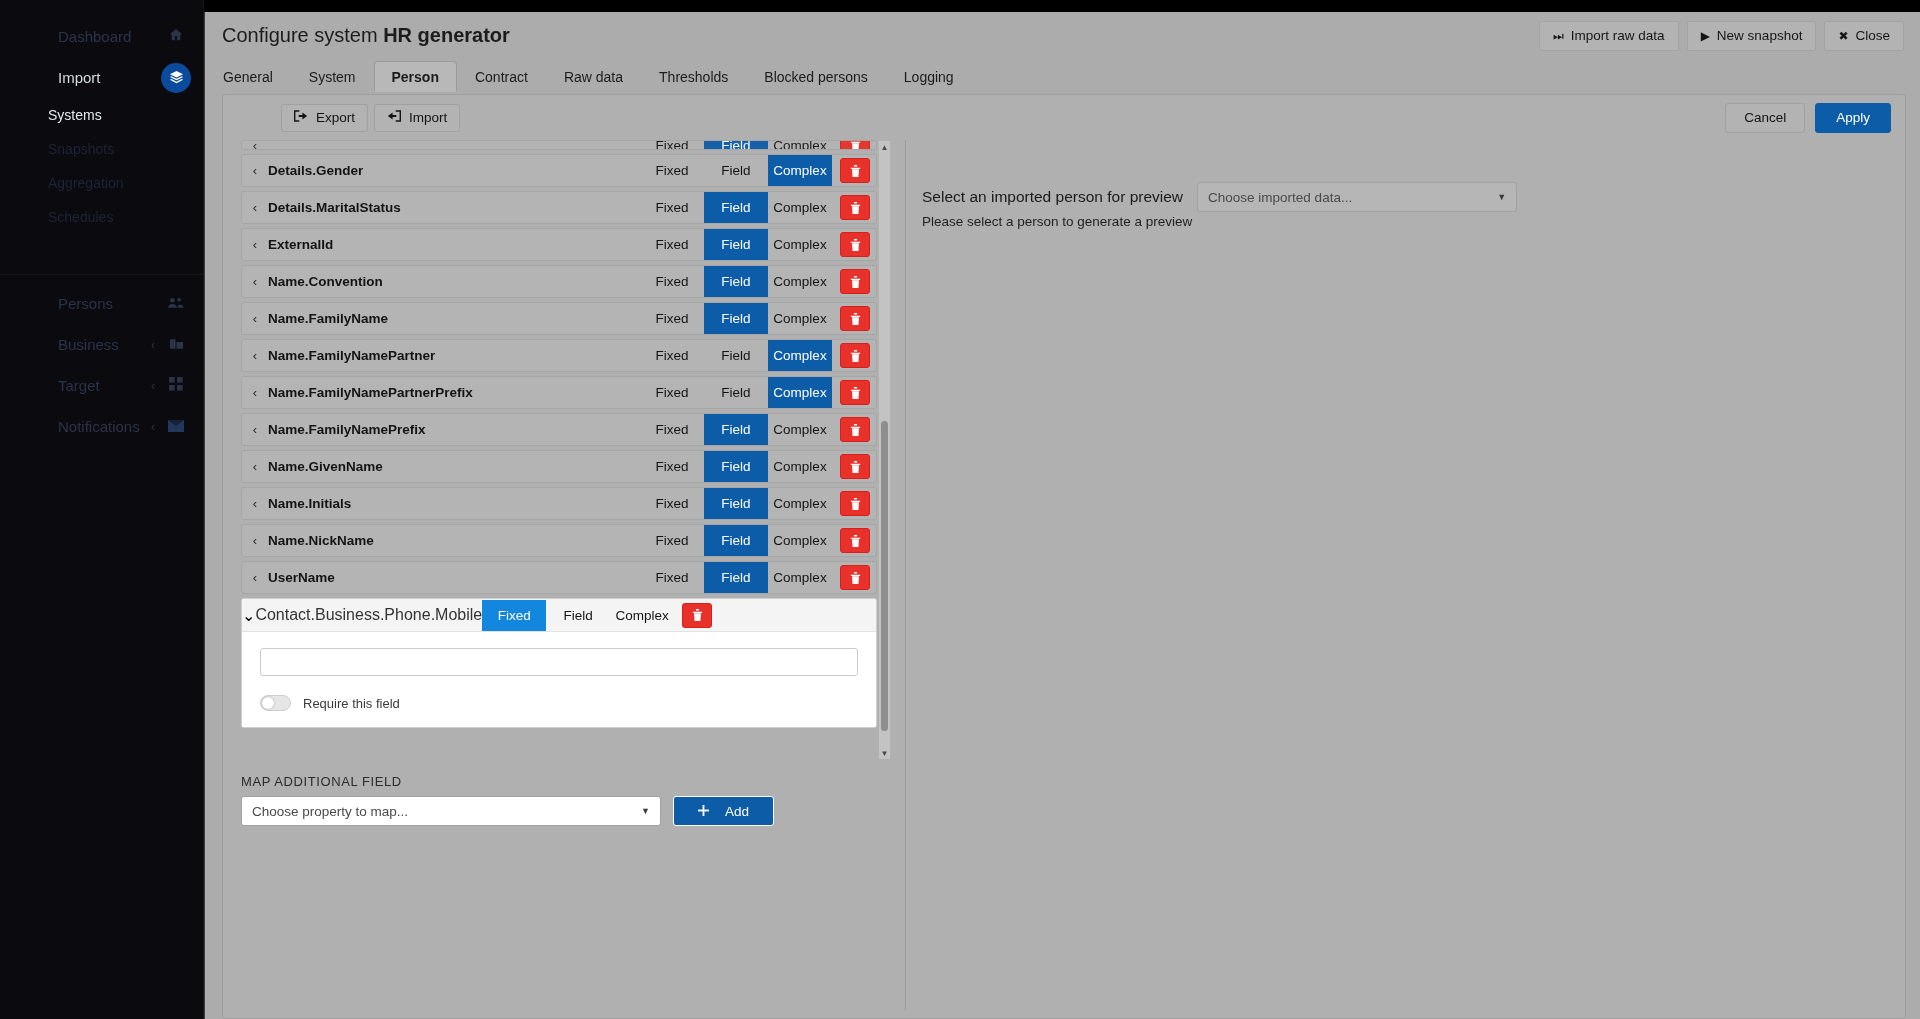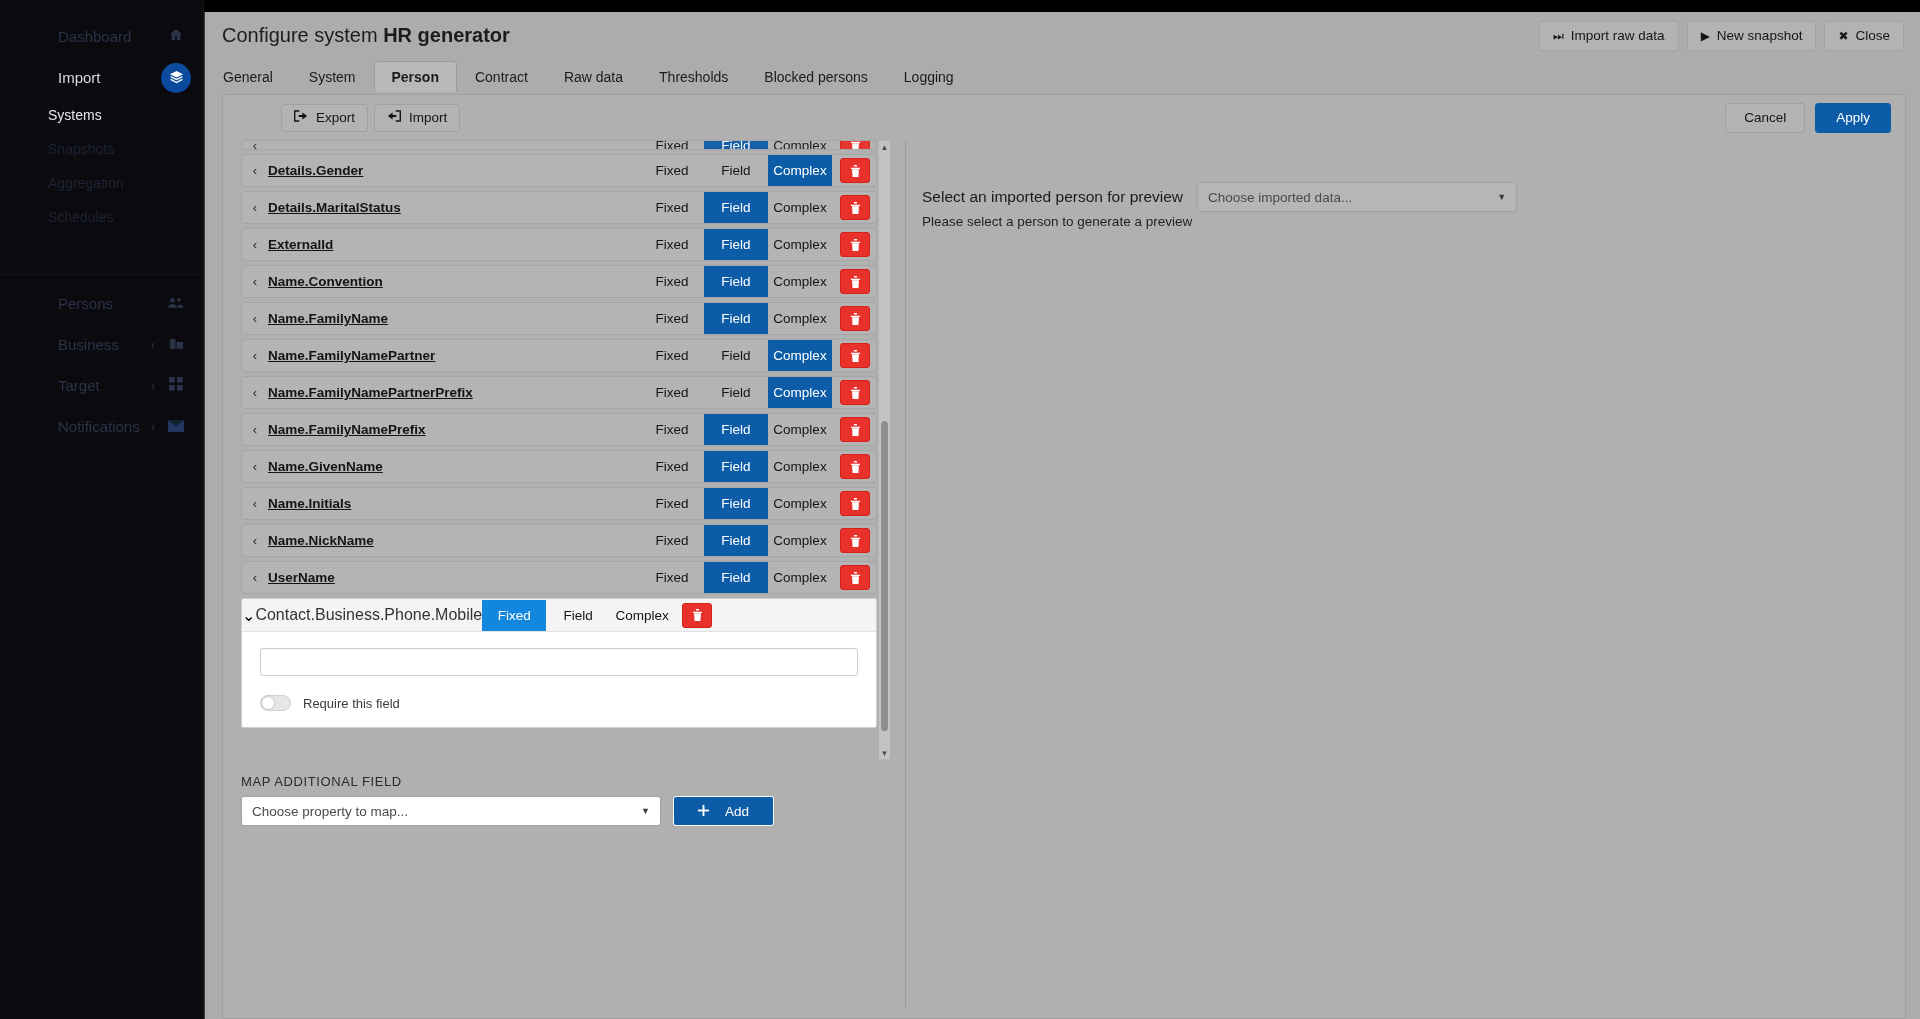--- a/index.html
+++ b/index.html
@@ -126,21 +126,21 @@
     height: 33px; margin-bottom: 4px;
     background: #b4b4b4; border: 1px solid #a6a6a6;
     border-radius: 3px;
   }
   .row .chev {
     width: 26px; text-align: center; font-size: 13px; color: #2a2a2a;
     cursor: pointer; flex: 0 0 auto;
   }
   .row .rname {
     flex: 1 1 auto; font-size: 13.5px; font-weight: 700; color: #141414;
-    white-space: nowrap; overflow: hidden; text-decoration: underline;
+    white-space: nowrap; overflow: hidden;
   }
   .seg { display: flex; flex: 0 0 auto; }
   .seg-btn {
     width: 64px; height: 31px;
     display: flex; align-items: center; justify-content: center;
     font-size: 13.5px; color: #141414; cursor: pointer;
     border: 1px solid transparent;
   }
   .seg-btn.on { background: #0d5ca8; color: #fff; border-color: #0d5ca8; }
   .seg-btn.on.light { background: #1287dd; border-color: #1287dd; }

